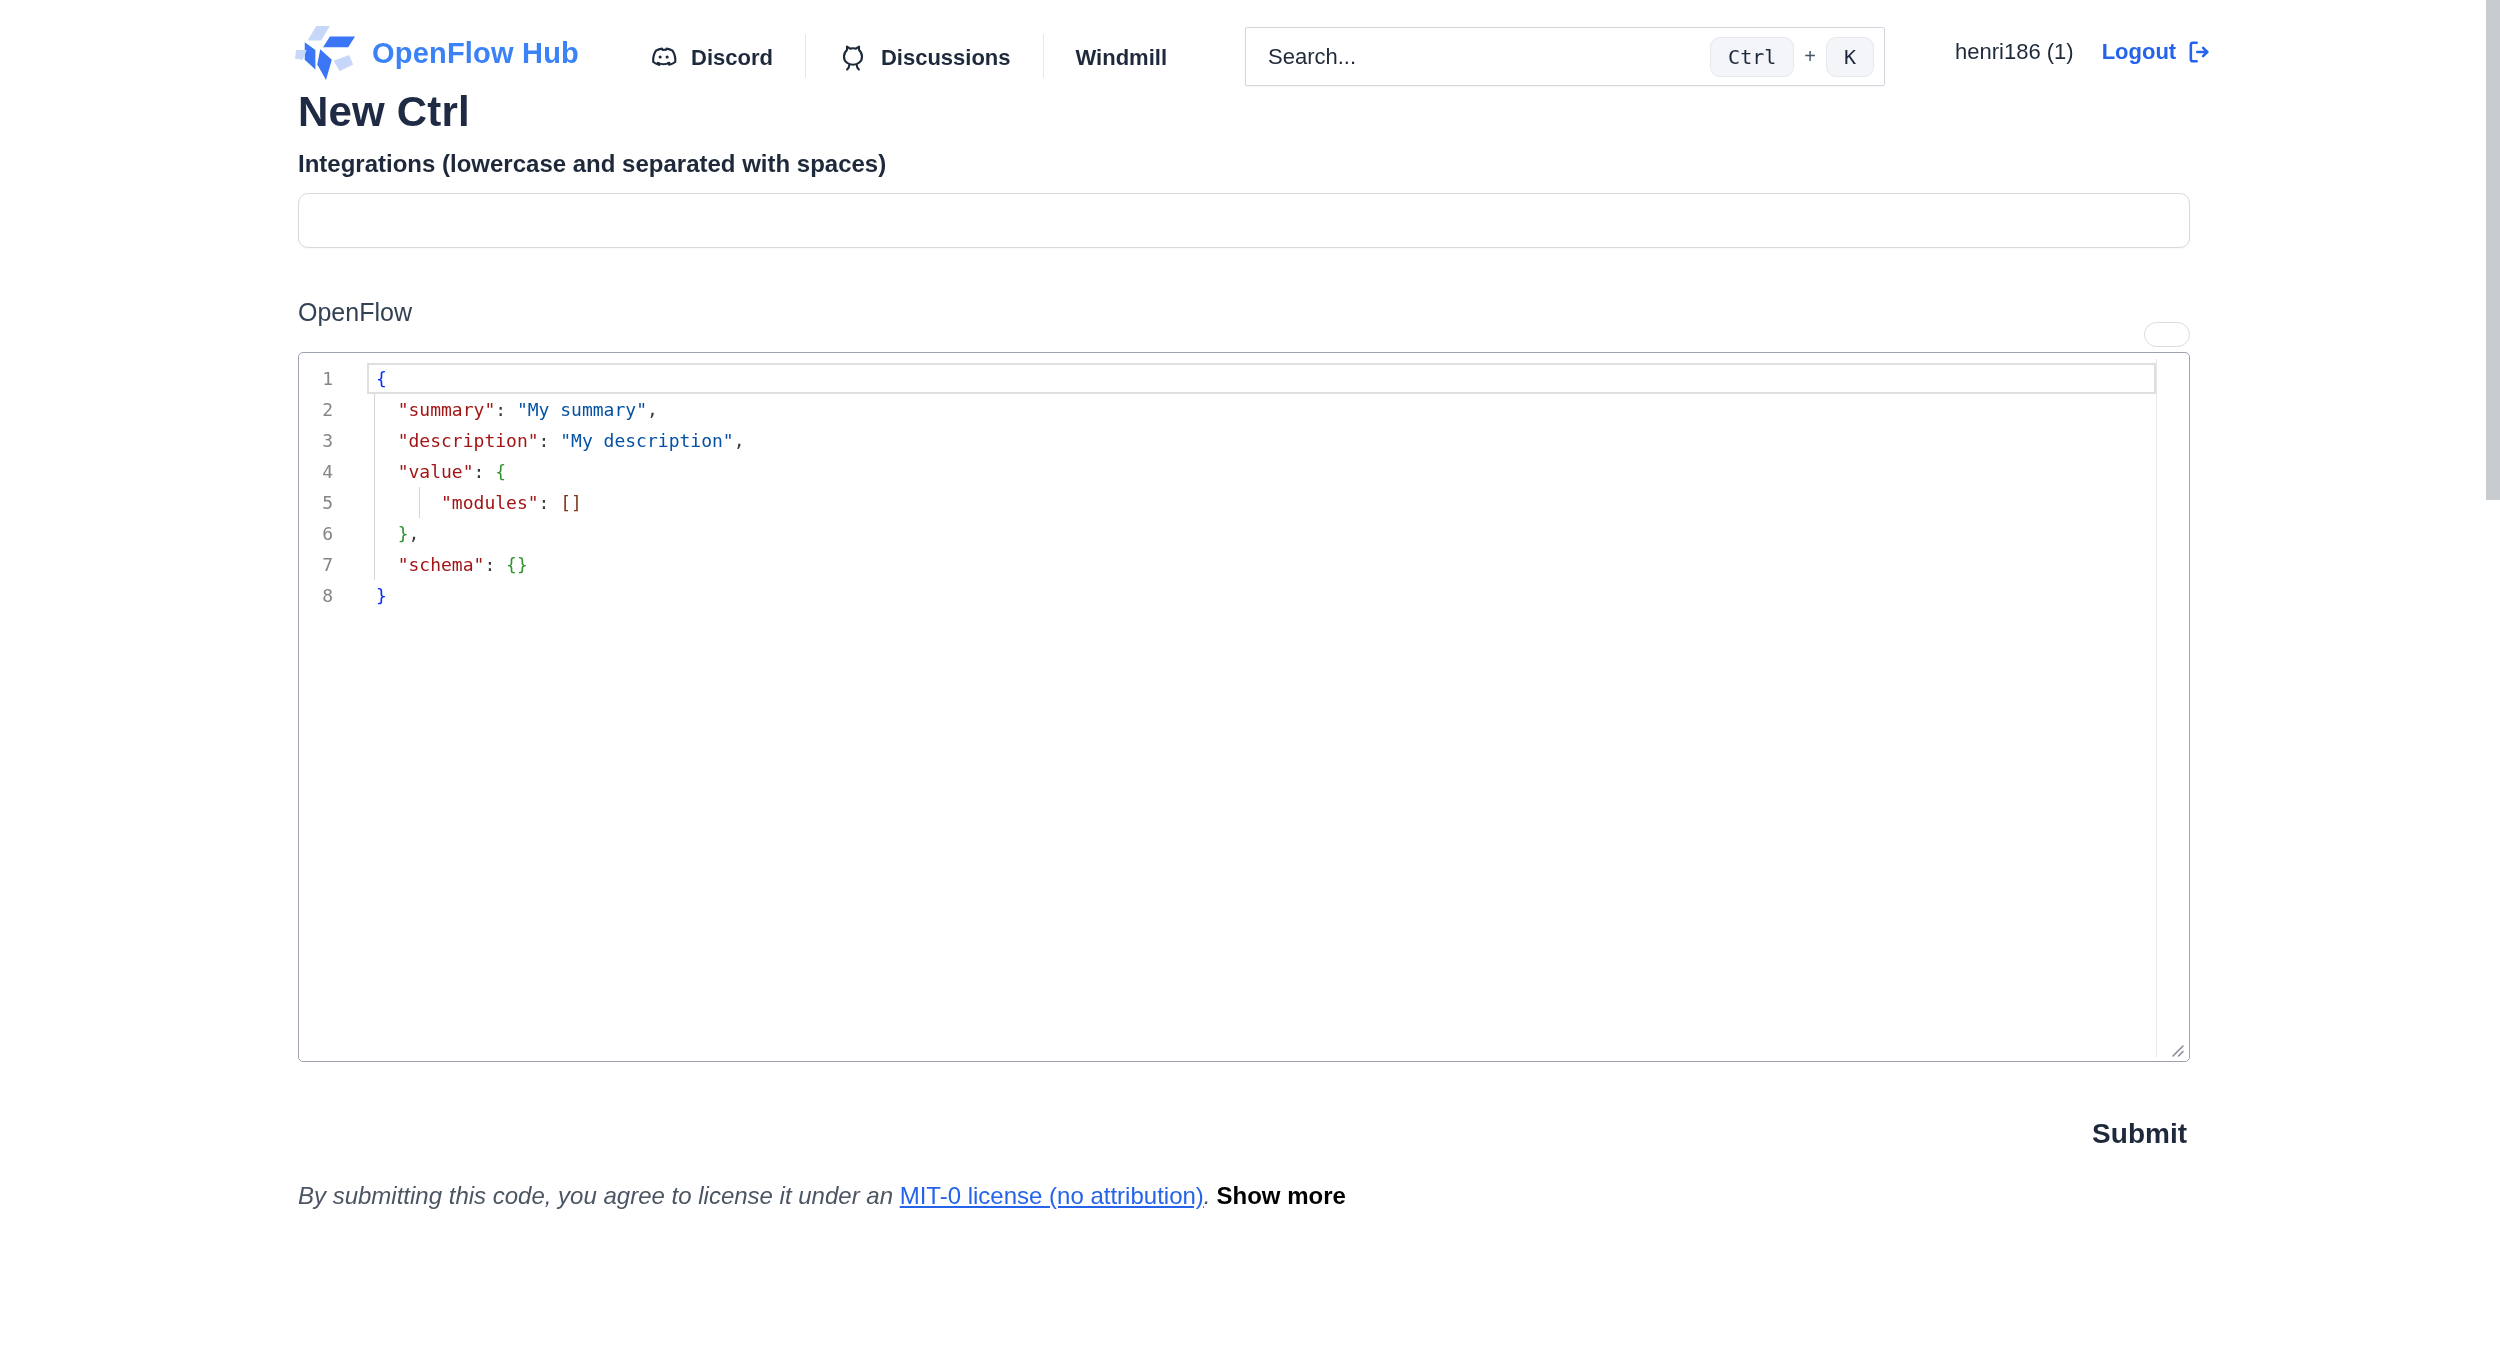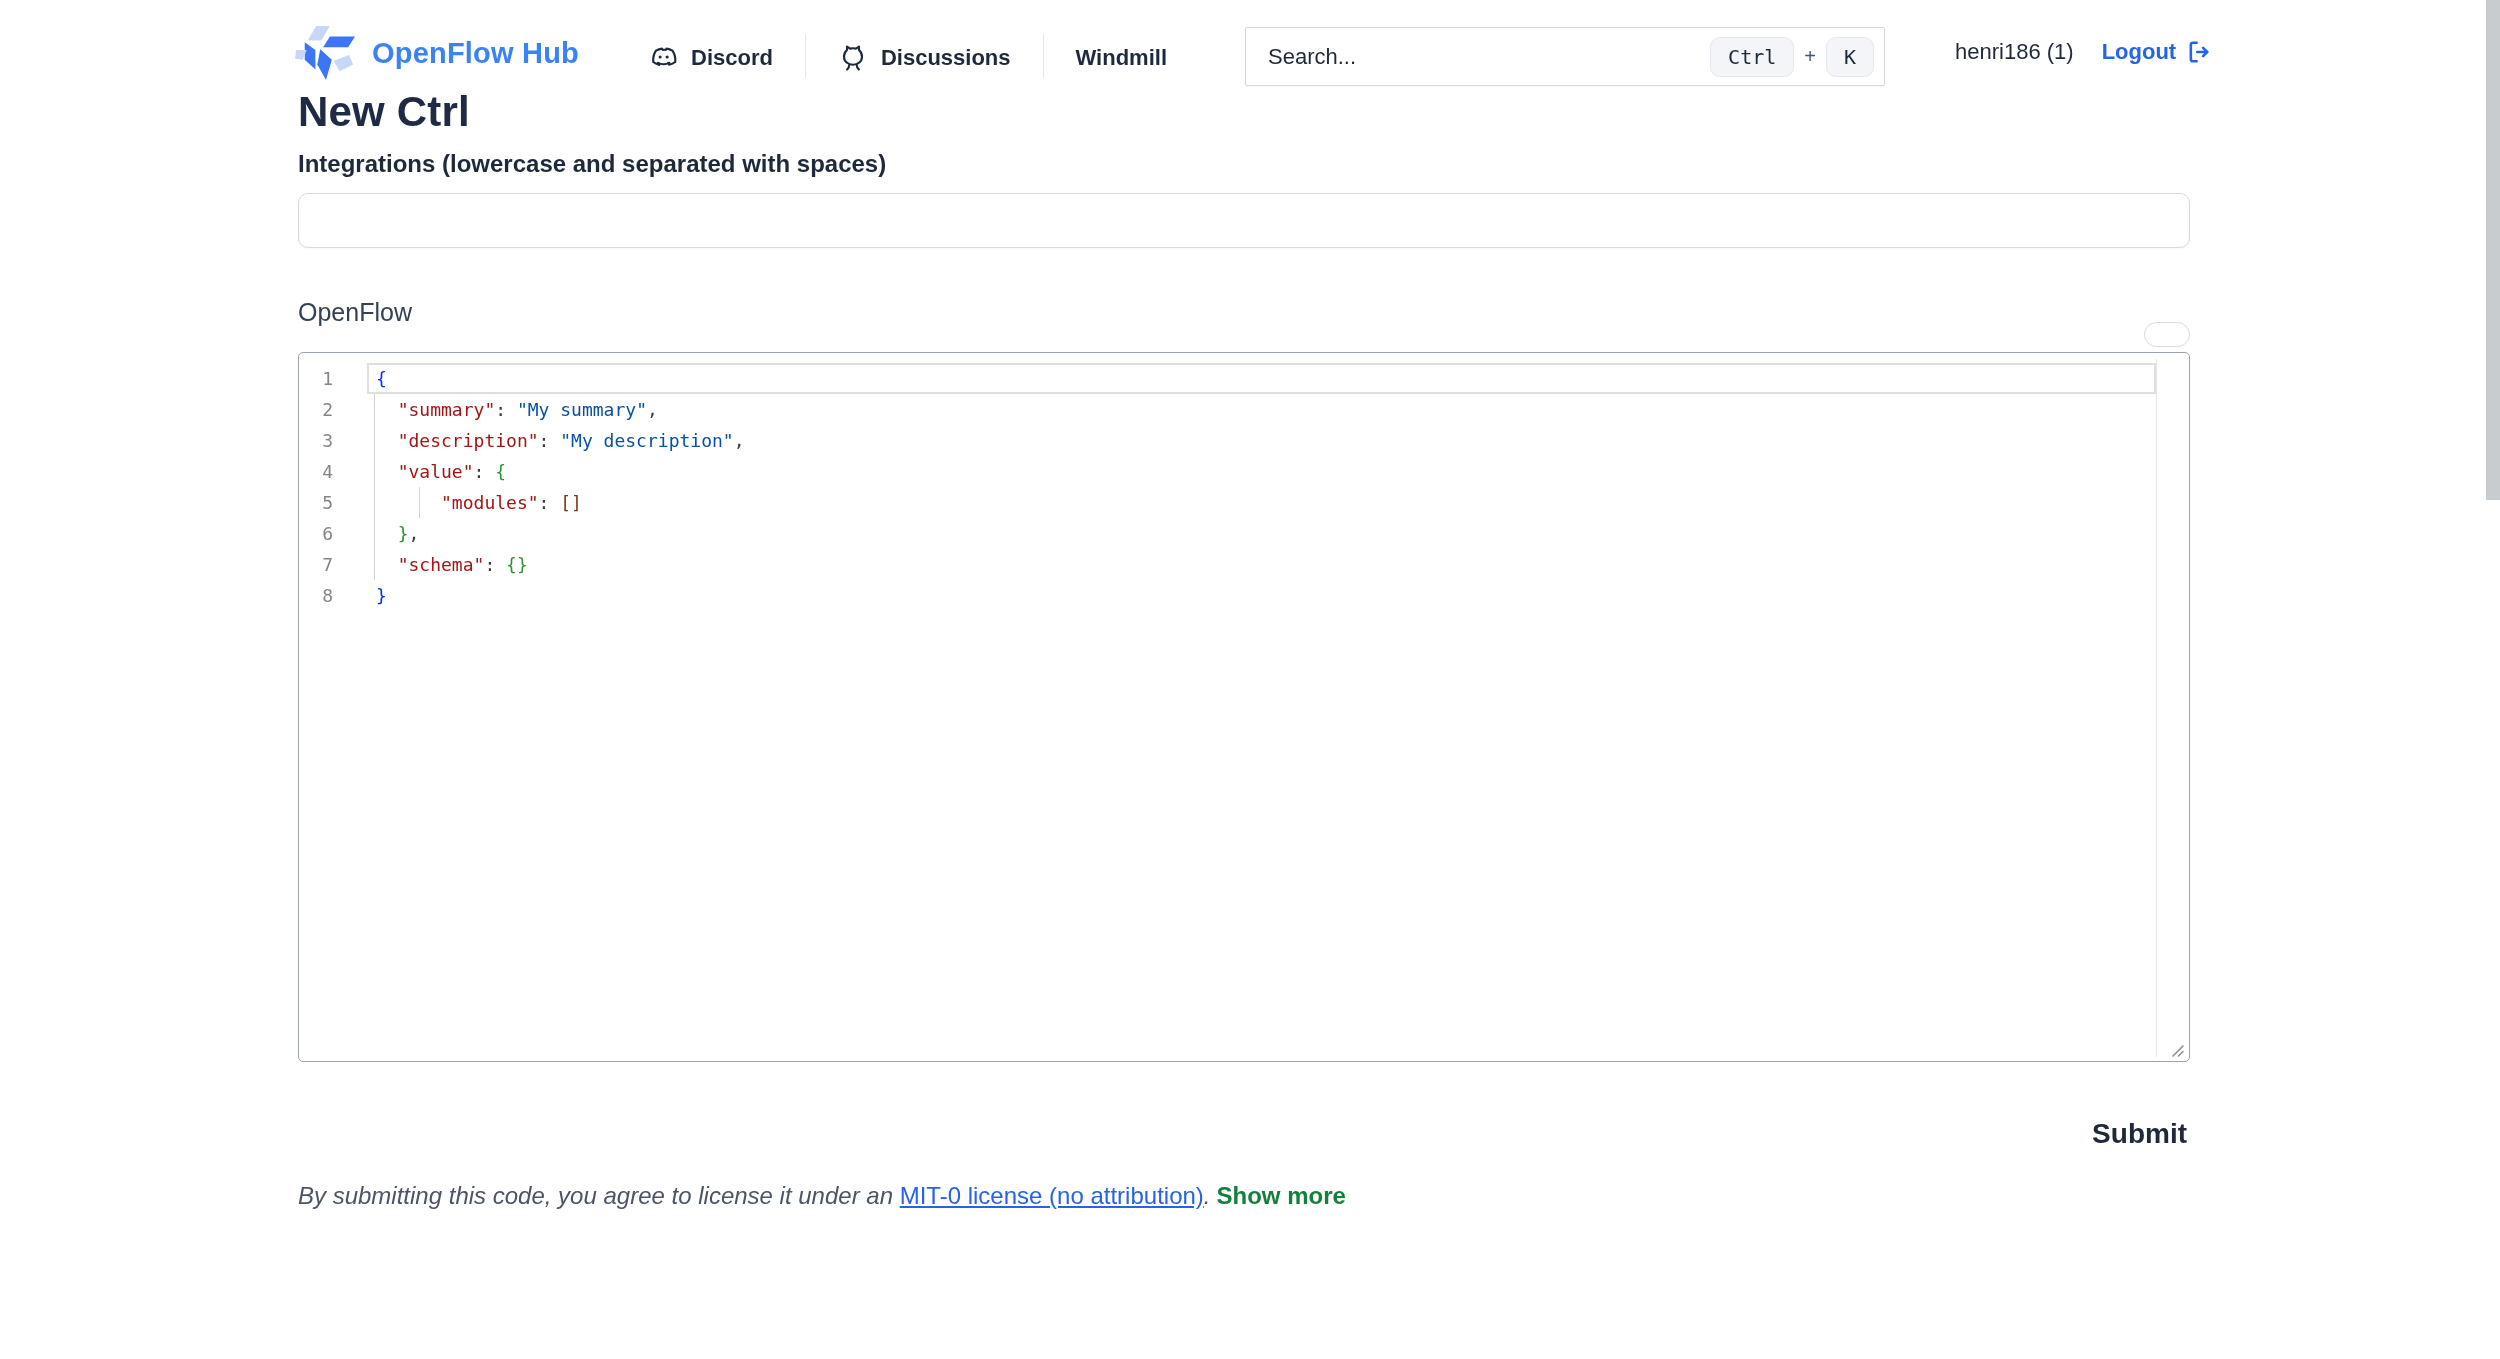--- a/index.html
+++ b/index.html
@@ -90,21 +90,21 @@
   
   .submit-btn {
     position:absolute; right:313px; top:1118px;
     background:none; border:none; cursor:pointer;
     font-family:"Liberation Sans", sans-serif;
     font-size:28px; font-weight:700; color:#1e293b; padding:0;
   }
   .license-note { position:absolute; left:298px; top:1182px; font-size:24px; color:#4b5563; }
   .license-note .it { font-style:italic; }
   .license-link { color:#2563eb; text-decoration:underline; cursor:pointer; }
-  .show-more { font-style:normal; font-weight:700; color:#15803d; cursor:pointer; margin-left:6px;margin-top:40px; }
+  .show-more { font-style:normal; font-weight:700; color:#000000; cursor:pointer; margin-left:6px;margin-top:40px; }
 
   
   .scrollbar { position:absolute; right:0; top:0; width:14px; height:1359px; background:#ffffff; }
   .scroll-thumb { position:absolute; right:0; top:0; width:14px; height:500px; background:#c9cccf; }
 
   .icon { display:inline-flex; align-items:center; justify-content:center; }
 </style>
 </head>
 <body>
 

